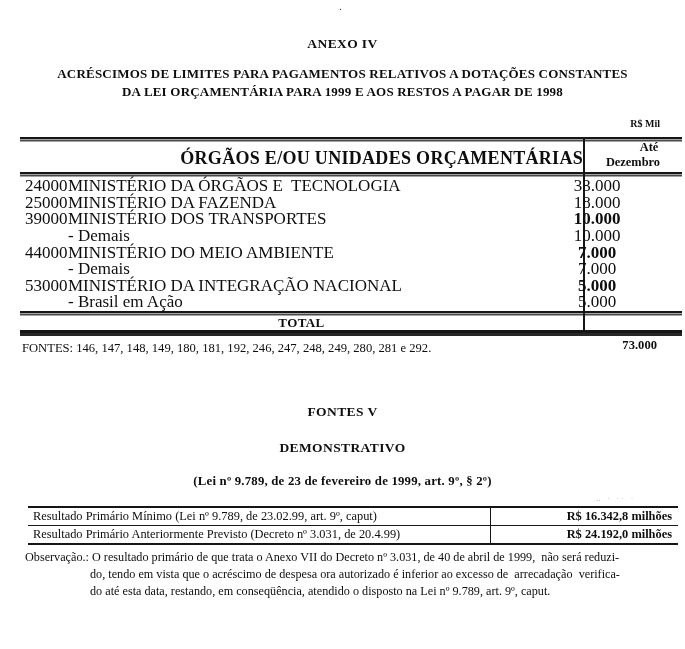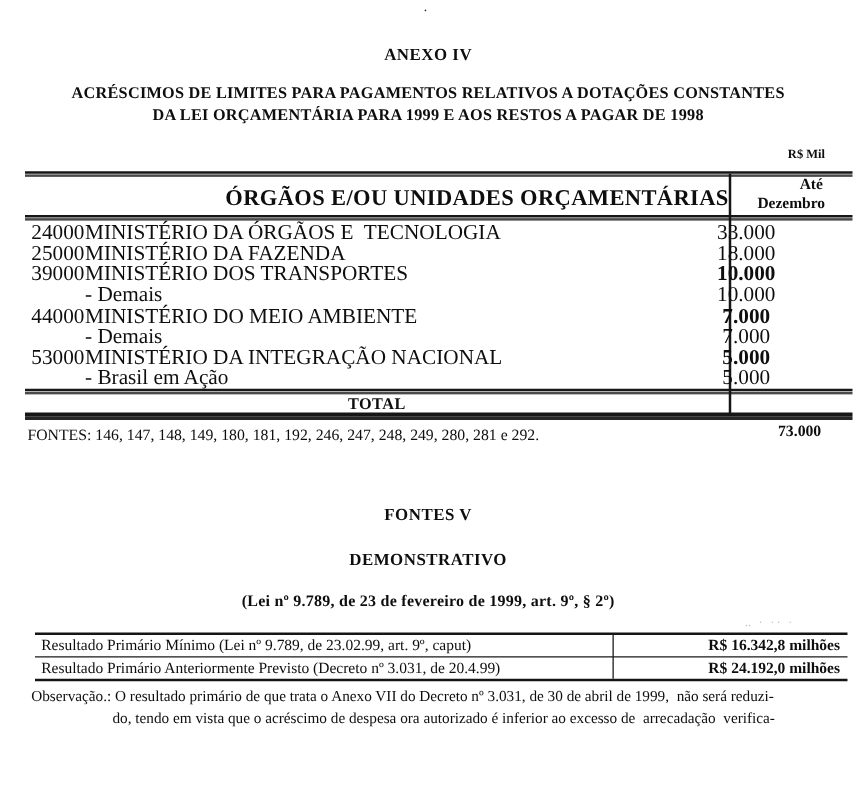--- a/index.html
+++ b/index.html
@@ -136,16 +136,17 @@
       <span class="blabel">Resultado Primário Mínimo (Lei nº 9.789, de 23.02.99, art. 9º, caput)</span>
       <span class="bval">R$ 16.342,8 milhões</span>
     </div>
     <div class="brow">
       <span class="blabel">Resultado Primário Anteriormente Previsto (Decreto nº 3.031, de 20.4.99)</span>
       <span class="bval">R$ 24.192,0 milhões</span>
     </div>
     <div class="bsep"></div>
   </div>
 
-  <div class="obs" style="left:25px;top:550px;"><span>Observação.:</span><span> O resultado primário de que trata o Anexo VII do Decreto nº 3.031, de 30 de abril de 1999,  não será reduzi-</span></div>
+  <div class="obs" style="left:25px;top:550px;"><span>Observação.:</span><span> O resultado primário de que trata o Anexo VII do Decreto nº 3.031, de 40 de abril de 1999,  não será reduzi-</span></div>
   <div class="obs" style="left:90px;top:567px;">do, tendo em vista que o acréscimo de despesa ora autorizado é inferior ao excesso de  arrecadação  verifica-</div>
+  <div class="obs" style="left:90px;top:584px;">do até esta data, restando, em conseqüência, atendido o disposto na Lei nº 9.789, art. 9º, caput.</div>
 
 </div>
 
 </body></html>

